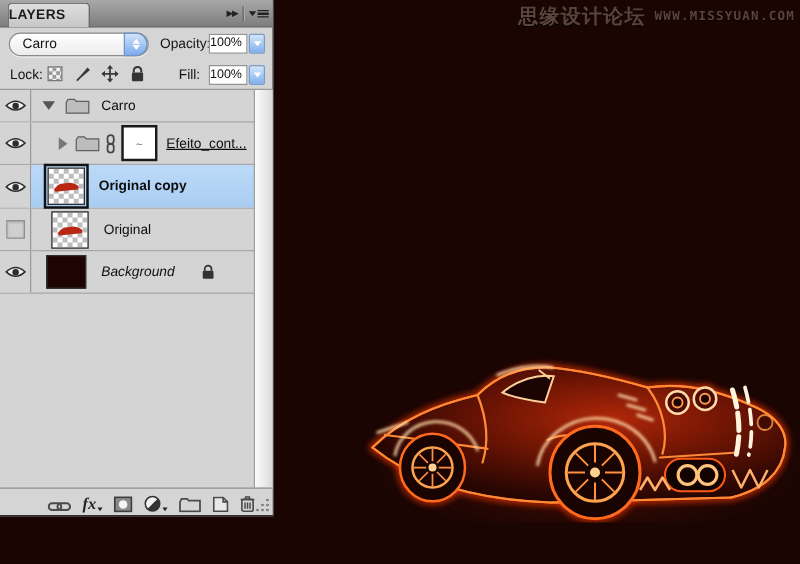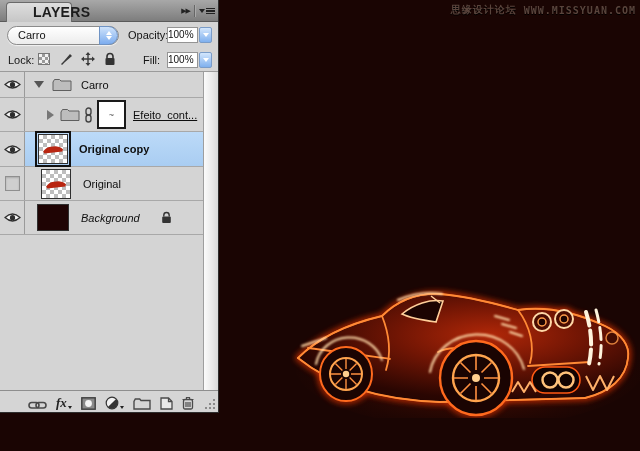--- a/index.html
+++ b/index.html
@@ -13,21 +13,21 @@
 
   
   .canvas { position:absolute; inset:0; background:#1a0503; }
   .watermark {
     position:absolute; top:3px; right:4px;
     display:flex; align-items:center; gap:7px;
     color:#5a443c; font-weight:bold;
     font-family:"DejaVu Sans Mono", monospace;
     text-shadow:0 1px 0 #000;
   }
-  .watermark .cn { font-size:10px; letter-spacing:1px; }
+  .watermark .cn { font-size:16px; letter-spacing:1px; }
   .watermark .url { font-size:10px; letter-spacing:1px; }
   .car-wrap { position:absolute; left:290px; top:266px; width:350px; height:152px; }
 
   
   .panel {
     position:absolute; left:0; top:0; width:219px; height:413px;
     background:#d5d5d5;
     border-right:1px solid #2e2e2e;
     border-bottom:1px solid #2e2e2e;
     font-size:11px; color:#111;
@@ -35,22 +35,22 @@
   .tabbar {
     position:relative; height:22px;
     background:linear-gradient(#a8a8a8,#7d7d7d);
     border-bottom:1px solid #5a5a5a;
   }
   .tab {
     position:absolute; left:6px; top:2px; height:20px; width:66px;
     background:linear-gradient(#dedede,#c6c6c6);
     border:1px solid #6a6a6a; border-bottom:none;
     border-radius:4px 4px 0 0;
-    font-weight:bold; font-size:14px; color:#1c1c1c;
-    line-height:19px; padding-left:26px; letter-spacing:.3px;
+    font-weight:bold; font-size:11px; color:#1c1c1c;
+    line-height:19px; padding-left:0; letter-spacing:.3px;
   }
   .tabbar-right {
     position:absolute; right:3px; top:0; height:22px;
     display:flex; align-items:center; gap:4px; color:#2a2a2a;
   }
   .dbl-arrow { font-size:7px; letter-spacing:-1px; color:#222; }
   .tab-sep { width:1px; height:12px; background:#666; box-shadow:1px 0 0 #aaa; }
   .panel-menu { display:flex; align-items:center; gap:1px; }
   .panel-menu .tri { width:0; height:0; border-left:3px solid transparent; border-right:3px solid transparent; border-top:4px solid #222; }
   .panel-menu .bars { display:flex; flex-direction:column; gap:1px; }
@@ -133,21 +133,21 @@
   }
   .thumb { border:1px solid #2f2f2f; position:relative; overflow:hidden; flex:0 0 auto; }
   .thumb.sel-frame { outline:2px solid #111; outline-offset:1px; }
   .mini-car { position:absolute; left:50%; top:50%; transform:translate(-50%,-50%) rotate(-6deg); }
   .mask-thumb { background:#fff; border:2px solid #1a1a1a; display:flex; align-items:center; justify-content:center; color:#555; font-size:9px; }
 
   .footer {
     position:absolute; left:0; bottom:0; width:100%; height:22px;
     border-top:1px solid #8e8e8e;
     background:#d5d5d5;
-    display:flex; align-items:center; gap:9px; padding-left:28px;
+    display:flex; align-items:center; gap:9px; padding-left:38px;
   }
   .fbtn { display:flex; align-items:flex-end; height:16px; position:relative; }
   .fx-label { font-family:"Liberation Serif", serif; font-style:italic; font-weight:bold; font-size:13px; color:#222; line-height:14px; }
   .mini-tri { width:0;height:0;border-left:2.5px solid transparent;border-right:2.5px solid transparent;border-top:3.5px solid #222; align-self:flex-end; margin-left:1px; margin-bottom:1px;}
   .grip {
     position:absolute; right:2px; bottom:2px; width:12px; height:12px;
     background:
       radial-gradient(circle at 10px 2px, #8a8a8a 1px, transparent 1.3px),
       radial-gradient(circle at 6px 6px, #8a8a8a 1px, transparent 1.3px),
       radial-gradient(circle at 10px 6px, #8a8a8a 1px, transparent 1.3px),

